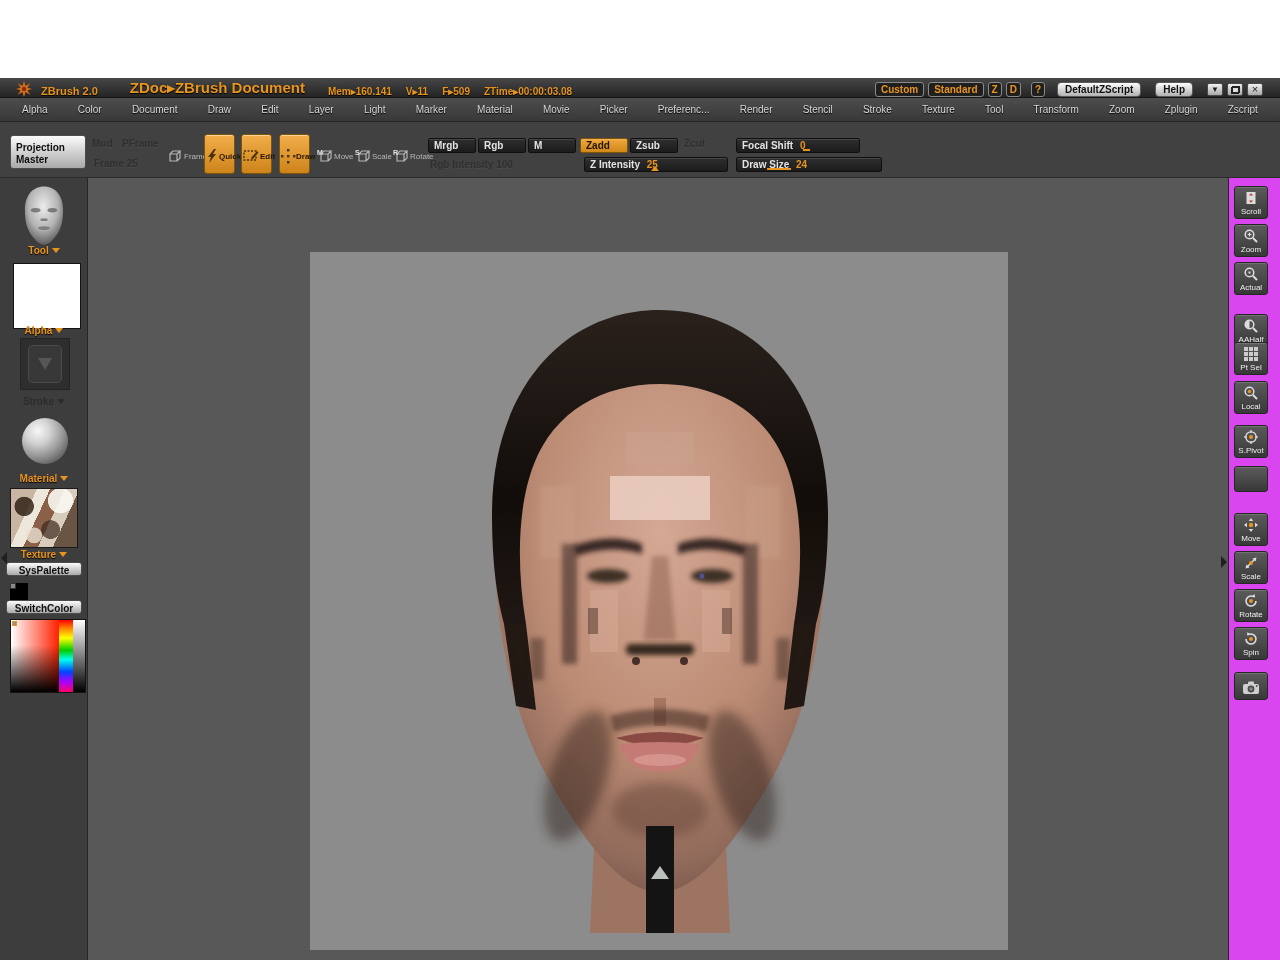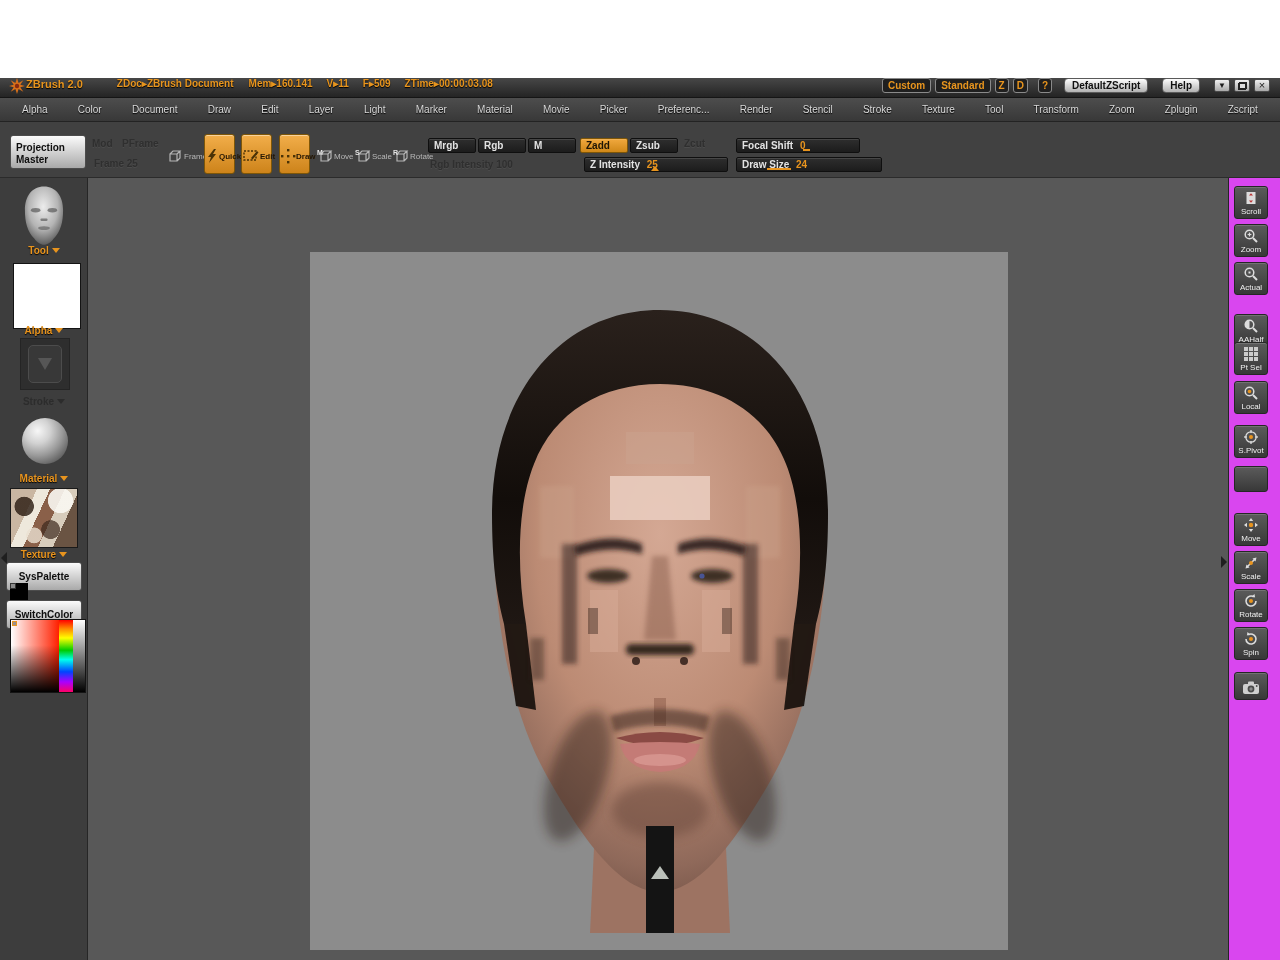--- a/index.html
+++ b/index.html
@@ -2,24 +2,24 @@
 <html><head>
 <meta charset="utf-8">
 <style>
   *{margin:0;padding:0;box-sizing:border-box;font-family:"Liberation Sans",sans-serif}
   html,body{width:1280px;height:960px;background:#ffffff;overflow:hidden}
   .screen{position:relative;width:1280px;height:960px;background:#ffffff}
   .app{position:absolute;left:0;top:78px;width:1280px;height:882px;background:#414141}
 
   
   .titlebar{height:20px;background:linear-gradient(#474747,#242424);border-bottom:1px solid #151515;
-            display:flex;align-items:flex-start;padding:0 8px;}
+            display:flex;align-items:flex-end;padding:0 15px;gap:8px}
   .logo{width:18px;height:16px;display:flex;align-items:center;justify-content:center}
   .t-app{color:#e8951e;font-size:11px;font-weight:bold;text-shadow:0 1px 1px #000}
-  .t-doc{color:#e8951e;font-size:10px;font-weight:bold;margin-left:34px;text-shadow:0 1px 1px #000}
+  .t-doc{color:#e8951e;font-size:15px;font-weight:bold;margin-left:24px;text-shadow:0 1px 1px #000}
   .t-stats{display:flex;gap:14px;margin-left:15px}
   .t-stat{color:#e8951e;font-size:10px;font-weight:bold;text-shadow:0 1px 1px #000}
   .tb-right{margin-left:auto;display:flex;align-items:center;gap:4px;padding-right:2px}
   .btn-o{background:#1f1f1f;border:1px solid #8a8a8a;border-radius:3px;color:#e8951e;
          font-size:10px;font-weight:bold;padding:1px 5px;line-height:11px;cursor:default}
   .btn-o.sm{padding:1px 3px}
   .btn-l{background:linear-gradient(#fdfdfd,#b2b2b2);border:1px solid #5a5a5a;border-radius:4px;
          color:#101010;font-size:10px;font-weight:bold;padding:1px 7px;line-height:11px;cursor:default}
   .winbtn{width:16px;height:13px;background:linear-gradient(#f0f0f0,#a8a8a8);border:1px solid #4a4a4a;
           border-radius:2px;font-size:8px;color:#1c1c1c;display:flex;align-items:center;justify-content:center;cursor:default}
@@ -75,21 +75,21 @@
   .stroke-arrow{width:0;height:0;border-left:7px solid transparent;border-right:7px solid transparent;border-top:12px solid #565656}
   .material-thumb{left:22px;top:240px;width:46px;height:46px;border-radius:50%;
       background:radial-gradient(circle at 34% 28%, #f7f7f7 0%, #d2d2d2 28%, #9a9a9a 55%, #5f5f5f 80%, #414141 100%)}
   .texture-thumb{left:10px;top:310px;width:68px;height:60px;border:1px solid #1a1a1a;
       background:
         radial-gradient(circle at 20% 30%, rgba(40,25,15,.8) 0 14%, rgba(40,25,15,0) 15%),
         radial-gradient(circle at 75% 20%, rgba(250,248,242,.9) 0 18%, rgba(250,248,242,0) 19%),
         radial-gradient(circle at 60% 70%, rgba(60,40,28,.7) 0 16%, rgba(60,40,28,0) 17%),
         radial-gradient(circle at 35% 80%, rgba(235,225,210,.8) 0 12%, rgba(235,225,210,0) 13%),
         linear-gradient(115deg,#c9b6a2 0 28%,#eee8dc 28% 42%,#8a6049 42% 58%,#d8cdbc 58% 74%,#6a5443 74% 100%)}
-  .lt-btn{position:absolute;left:6px;width:76px;height:29px;background:linear-gradient(#fbfbfb,#a9a9a9);
+  .lt-btn{position:absolute;left:6px;width:76px;height:14px;background:linear-gradient(#fbfbfb,#a9a9a9);
           border:1px solid #4c4c4c;border-radius:3px;color:#0e0e0e;font-size:10px;font-weight:bold;
           line-height:15px;text-align:center;cursor:default}
   .color-swatch{position:absolute;left:10px;top:405px;width:18px;height:18px;background:#000;border:1px solid #000;cursor:default}
   .color-swatch .mini{position:absolute;left:-1px;top:-1px;width:6px;height:6px;background:#8a8a8a;border:1px solid #333}
   .picker{position:absolute;left:10px;top:441px;width:76px;height:74px;border:1px solid #141414;display:flex;cursor:default}
   .picker .sv{width:48px;height:100%;
       background:linear-gradient(to bottom, rgba(0,0,0,0) 0%, rgba(0,0,0,0) 35%, #000 100%),
                  linear-gradient(to right, #ffffff, #ff2000)}
   .picker .hue{width:14px;height:100%;
       background:linear-gradient(to bottom,#ff0000 0%,#ff8800 12%,#ffff00 25%,#00cc00 42%,#00ffee 55%,#0044ff 72%,#aa00ff 86%,#ff0066 100%)}

